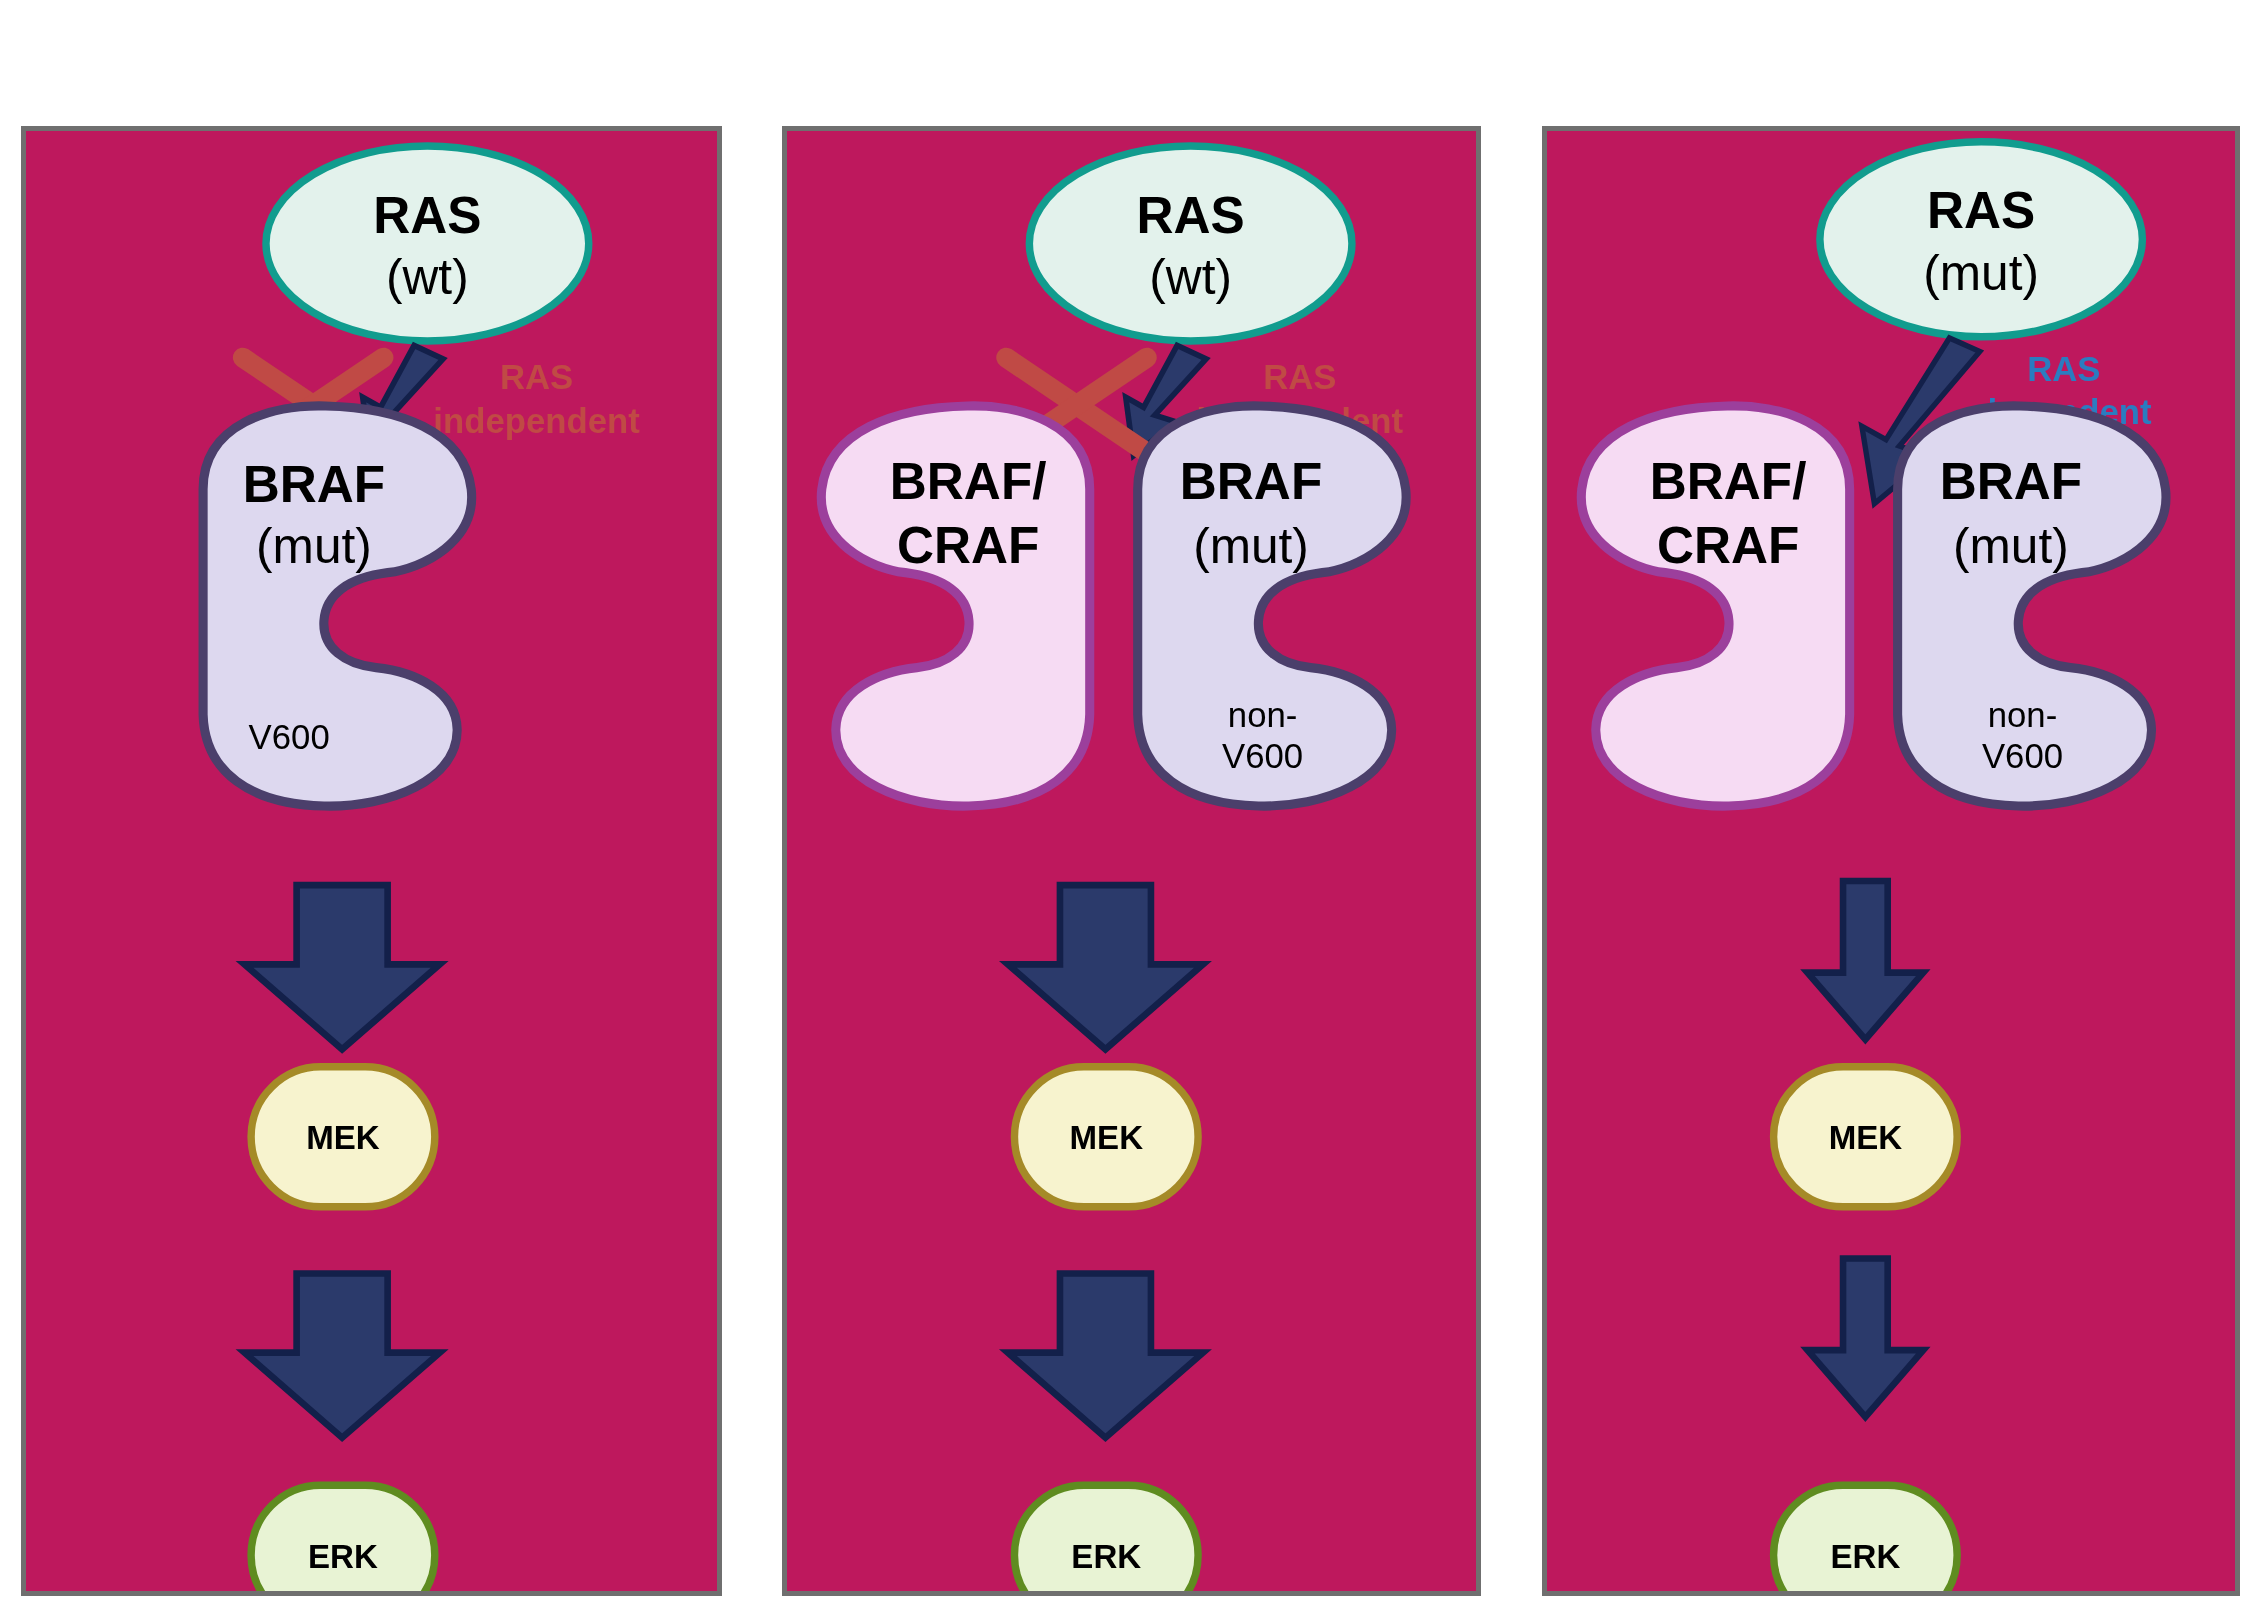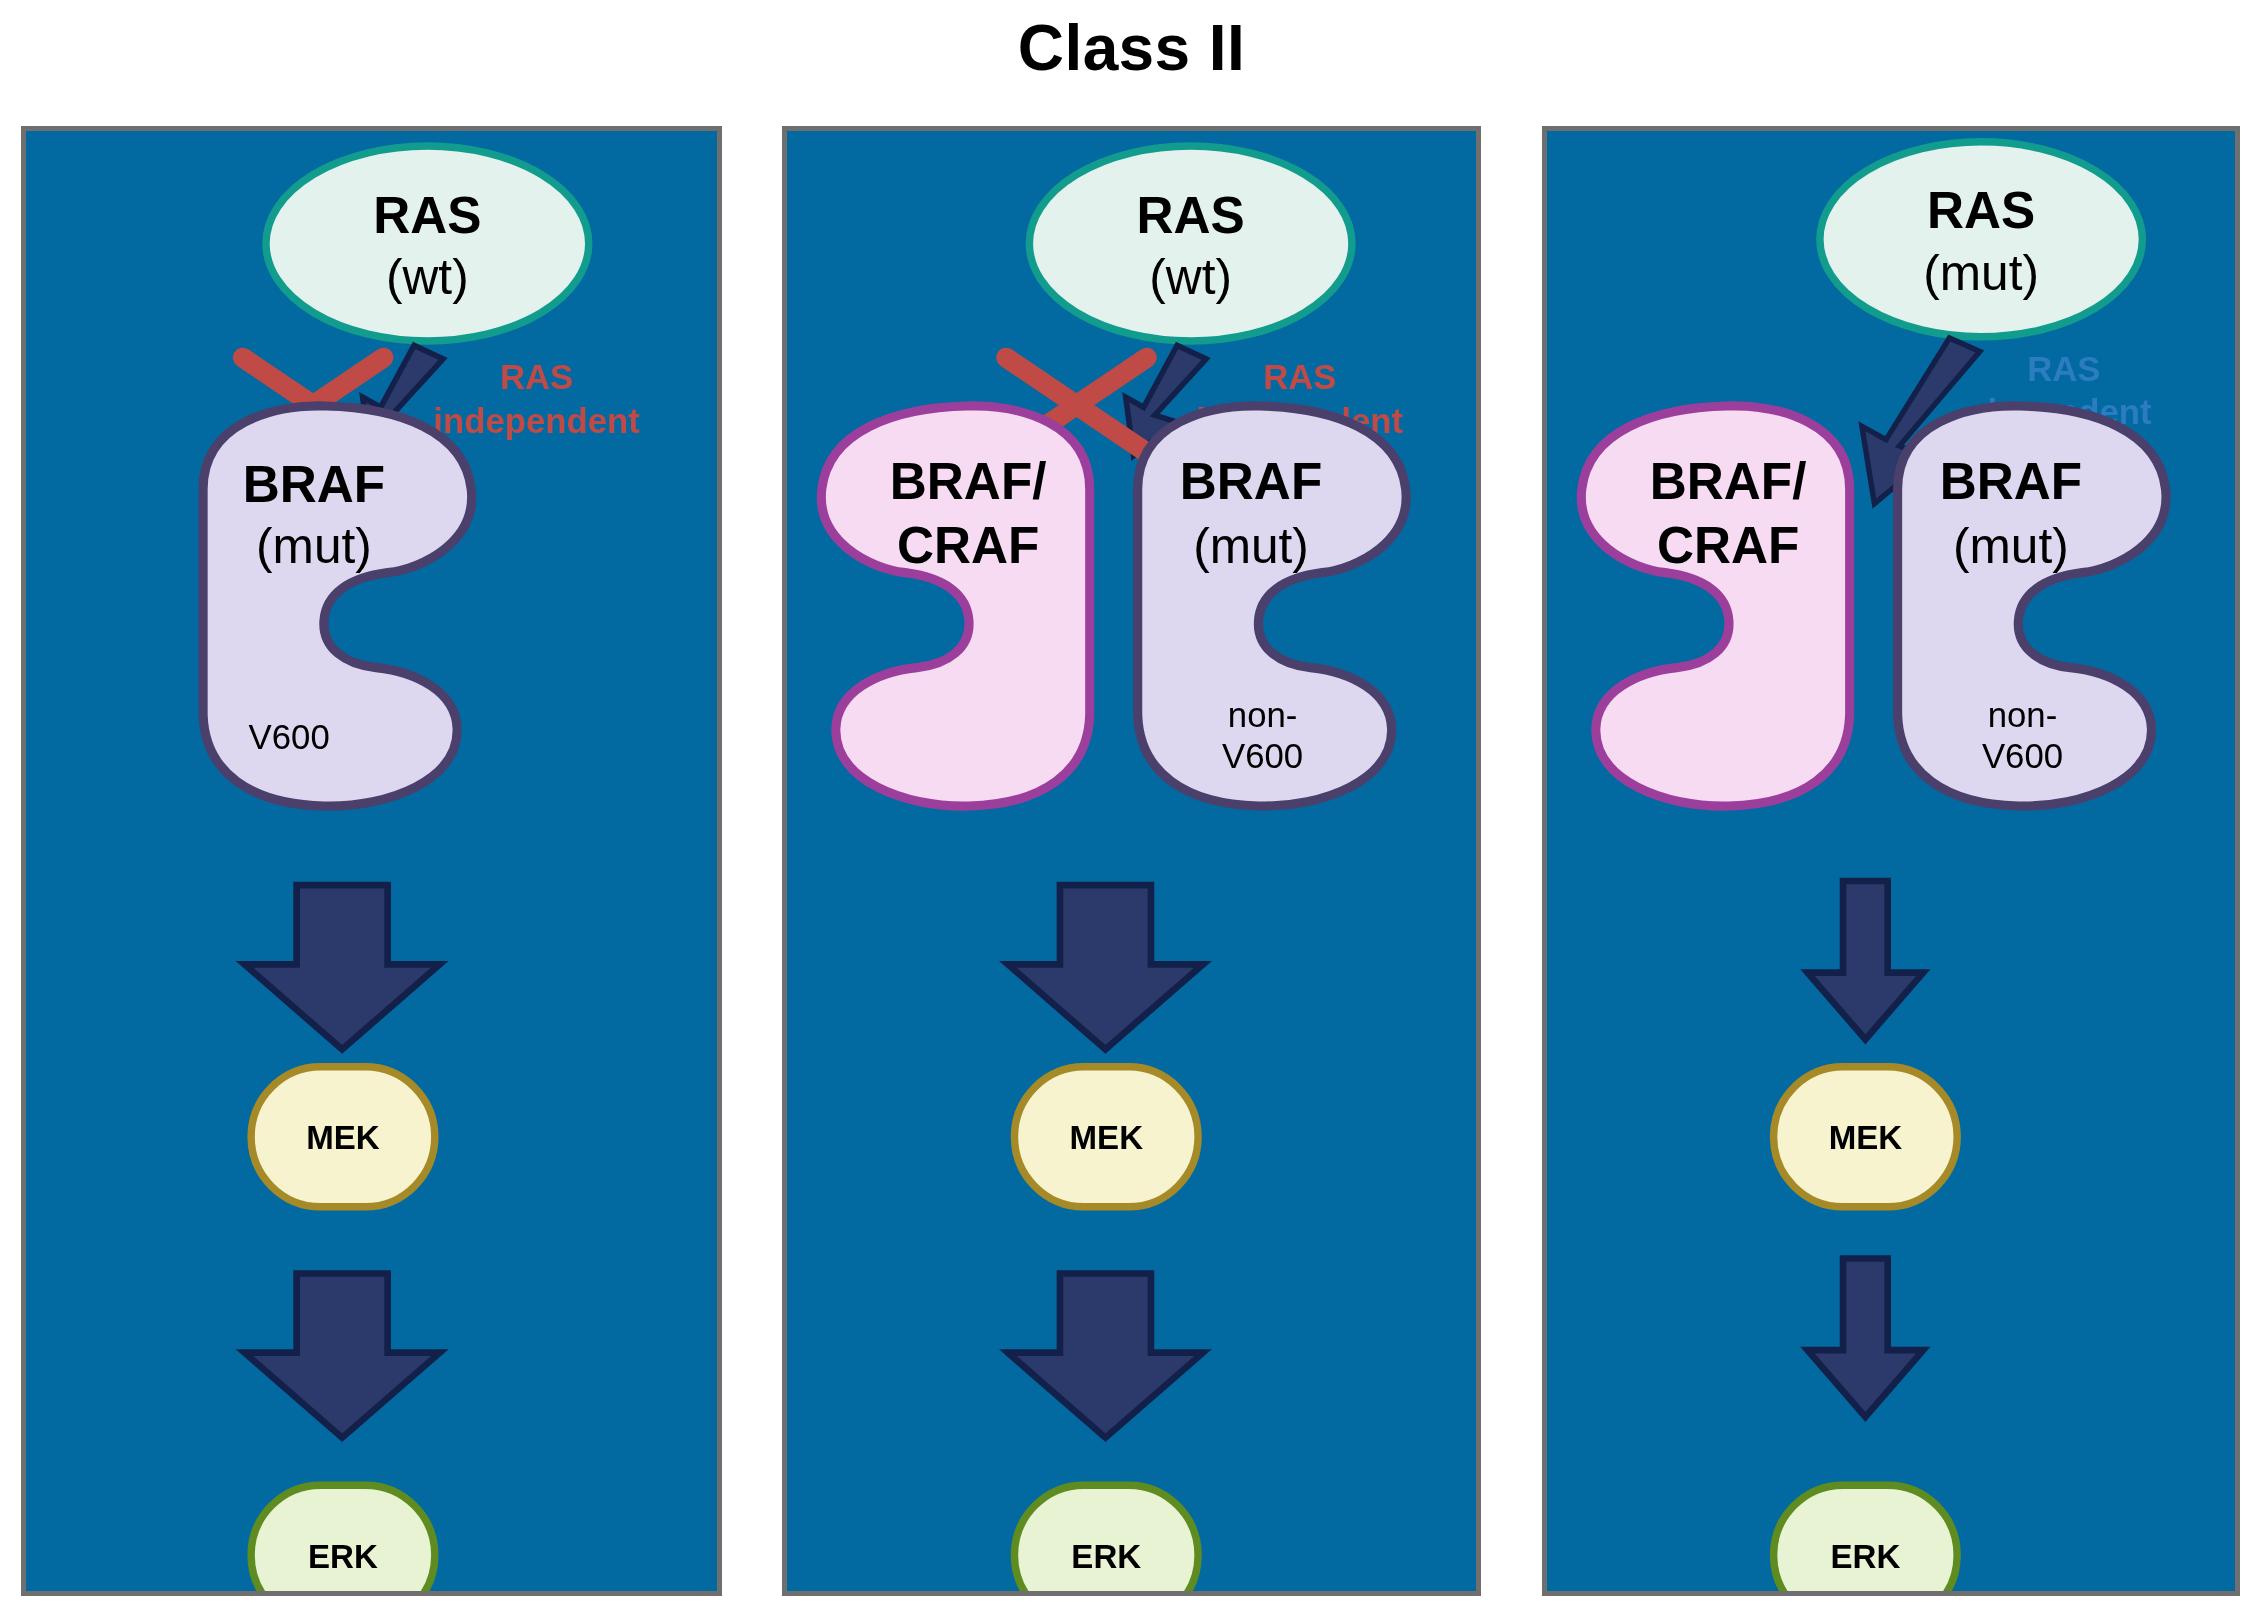--- a/index.html
+++ b/index.html
@@ -27,21 +27,21 @@
     font-size: 64px;
     font-weight: bold;
     color: #000000;
     letter-spacing: 0.4px;
     white-space: nowrap;
   }
   .panel {
     position: absolute;
     top: 126px;
     height: 1470px;
-    background: #0369a1;
+    background: #be185d;
     border: 5.9px solid #6f6f6f;
     box-sizing: border-box;
   }
   .panel-svg {
     position: absolute;
     left: 0;
     top: 0;
     width: 100%;
     height: 100%;
     display: block;
@@ -63,21 +63,20 @@
     font-size: 42px;
     font-weight: bold;
     fill: #2b7cc0;
   }
 </style>
 </head>
 <body>
 
 <div id="stage">
 
-  <div class="panel-title" style="left:782px; width:699px;">Class II</div>
 
   <div class="panel" style="left:21px; width:701px;">
     <svg class="panel-svg" viewBox="0 0 835 1752" preserveAspectRatio="none">
 
       <g>
         <ellipse cx="485" cy="135" rx="195" ry="117" fill="#e3f2ec" stroke="#119c8e" stroke-width="9"></ellipse>
         <text class="lbl node-main" x="485" y="122" text-anchor="middle">RAS</text>
         <text class="lbl node-sub" x="485" y="196" text-anchor="middle">(wt)</text>
       </g>
 

